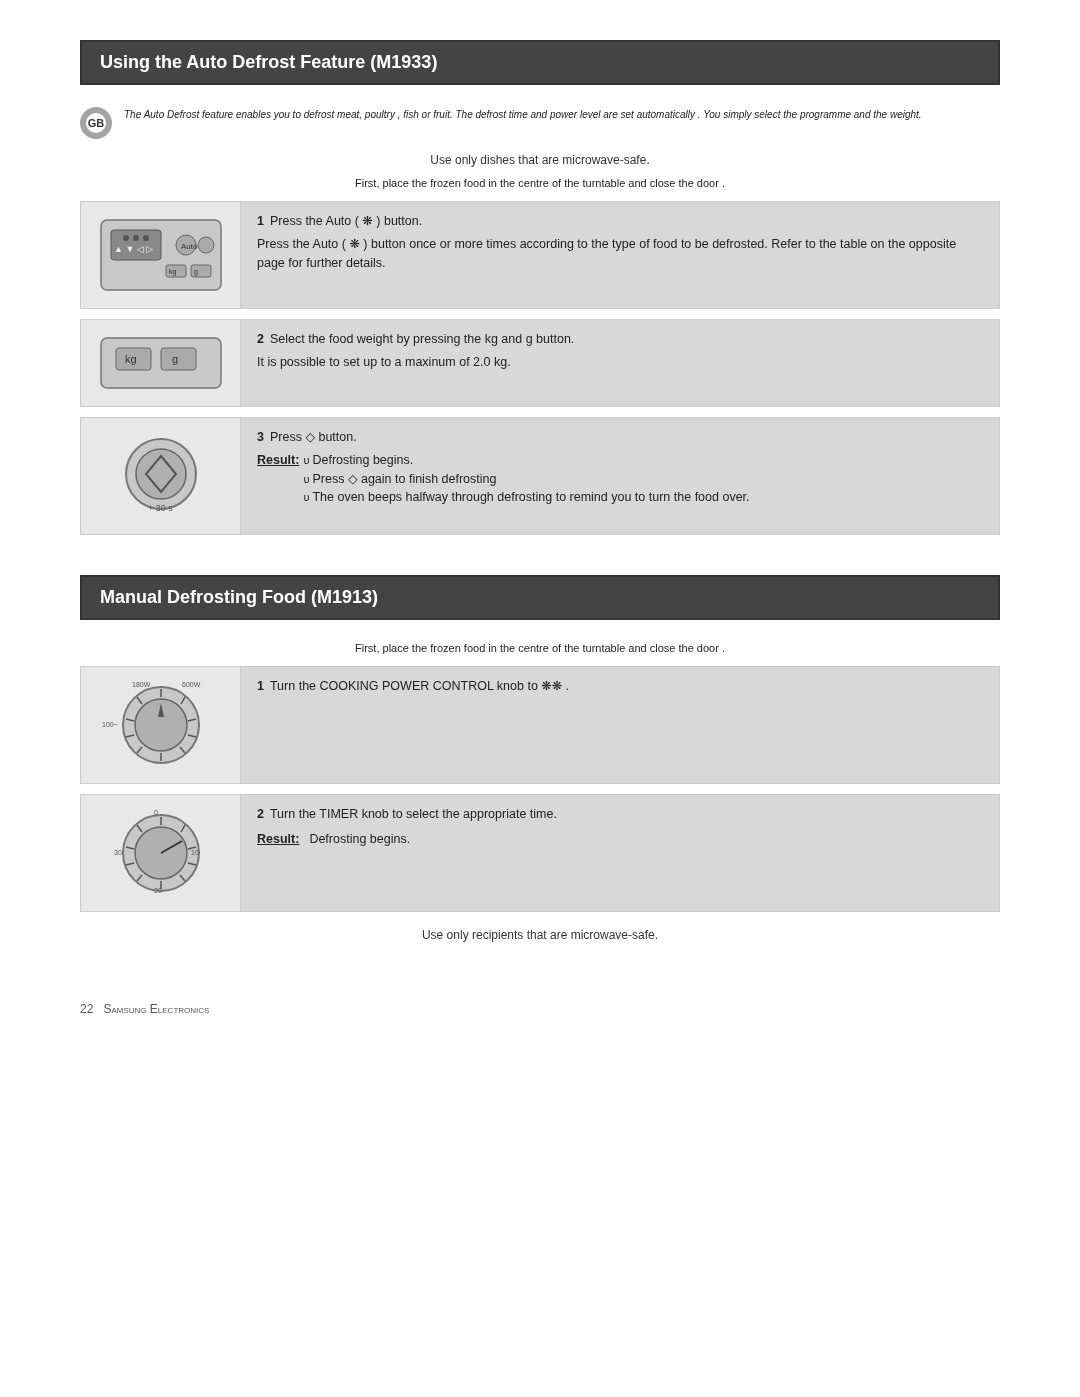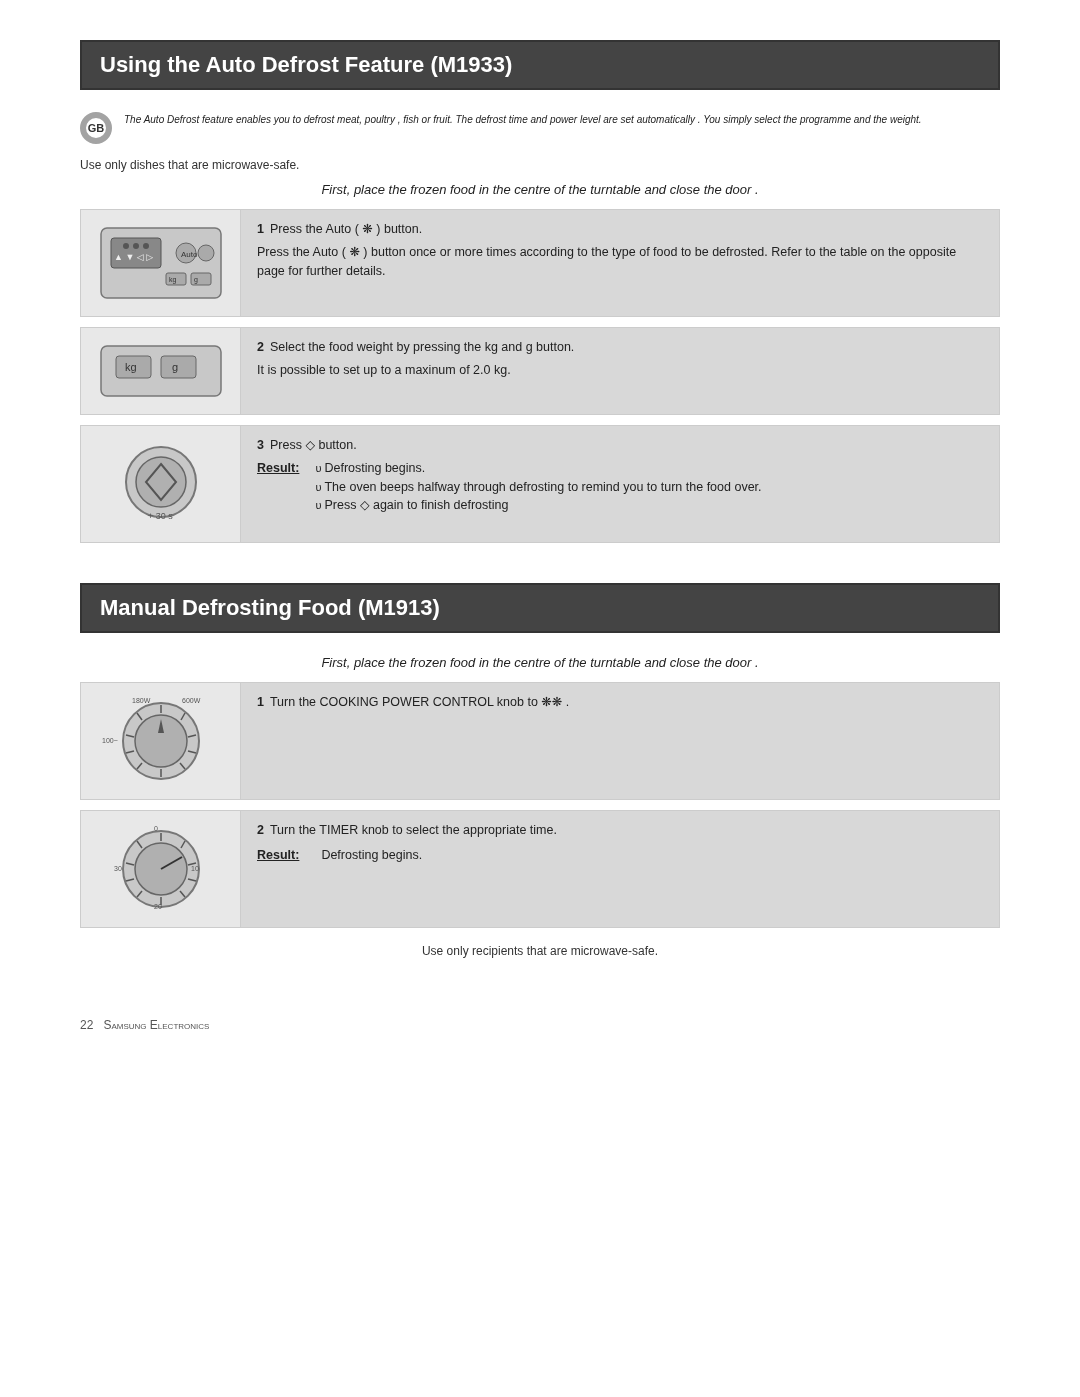--- a/index.html
+++ b/index.html
@@ -9,21 +9,21 @@
       font-size: 13px;
       color: #222;
       width: 1080px;
       min-height: 1397px;
       padding: 40px 80px 60px 80px;
     }
 
     .section-title {
       background: #444;
       color: #fff;
-      font-size: 22px;
+      font-size: 18px;
       font-weight: bold;
       padding: 10px 18px;
       margin-bottom: 22px;
       border: 2px solid #333;
     }
 
     .section-wrapper {
       margin-bottom: 40px;
     }
 
@@ -48,29 +48,29 @@
       margin-bottom: 14px;
     }
 
     .intro-text {
       font-style: italic;
       font-size: 10px;
       line-height: 1.5;
     }
 
     .center-note {
+      text-align: center;
       font-size: 12px;
       margin-bottom: 10px;
       color: #333;
       margin-top: 8px;
     }
 
     .instruction-note {
-      font-style: italic;
-      font-size: 13px;
+      font-size: 11px;
       margin-bottom: 12px;
       text-align: center;
     }
 
     .step-row {
       display: flex;
       align-items: stretch;
       margin-bottom: 10px;
       border: 1px solid #ccc;
     }
@@ -96,21 +96,21 @@
     }
 
     .step-number {
       font-weight: bold;
       margin-right: 6px;
     }
 
     .result-label {
       font-weight: bold;
       text-decoration: underline;
-      margin-right: 16px;
+      margin-right: 4px;
     }
 
     .result-list {
       margin-left: 70px;
       list-style: none;
     }
 
     .result-list li::before {
       content: "υ ";
       font-size: 11px;
@@ -236,22 +236,22 @@
     </div>
     <div class="step-content">
       <div class="step-header">
         <span class="step-number">3</span>
         <span>Press ◇ button.</span>
       </div>
       <div class="result-row">
         <span class="result-label">Result:</span>
         <ul class="result-list" style="margin-left:0;">
           <li>Defrosting begins.</li>
+          <li>Press ◇ again to finish defrosting</li>
           <li>The oven beeps halfway through defrosting to remind you to turn the food over.</li>
-          <li>Press ◇ again to finish defrosting</li>
         </ul>
       </div>
     </div>
   </div>
 
 </div>
 
 <div class="section-wrapper">
   <div class="section-title">Manual Defrosting Food (M1913)</div>
 

